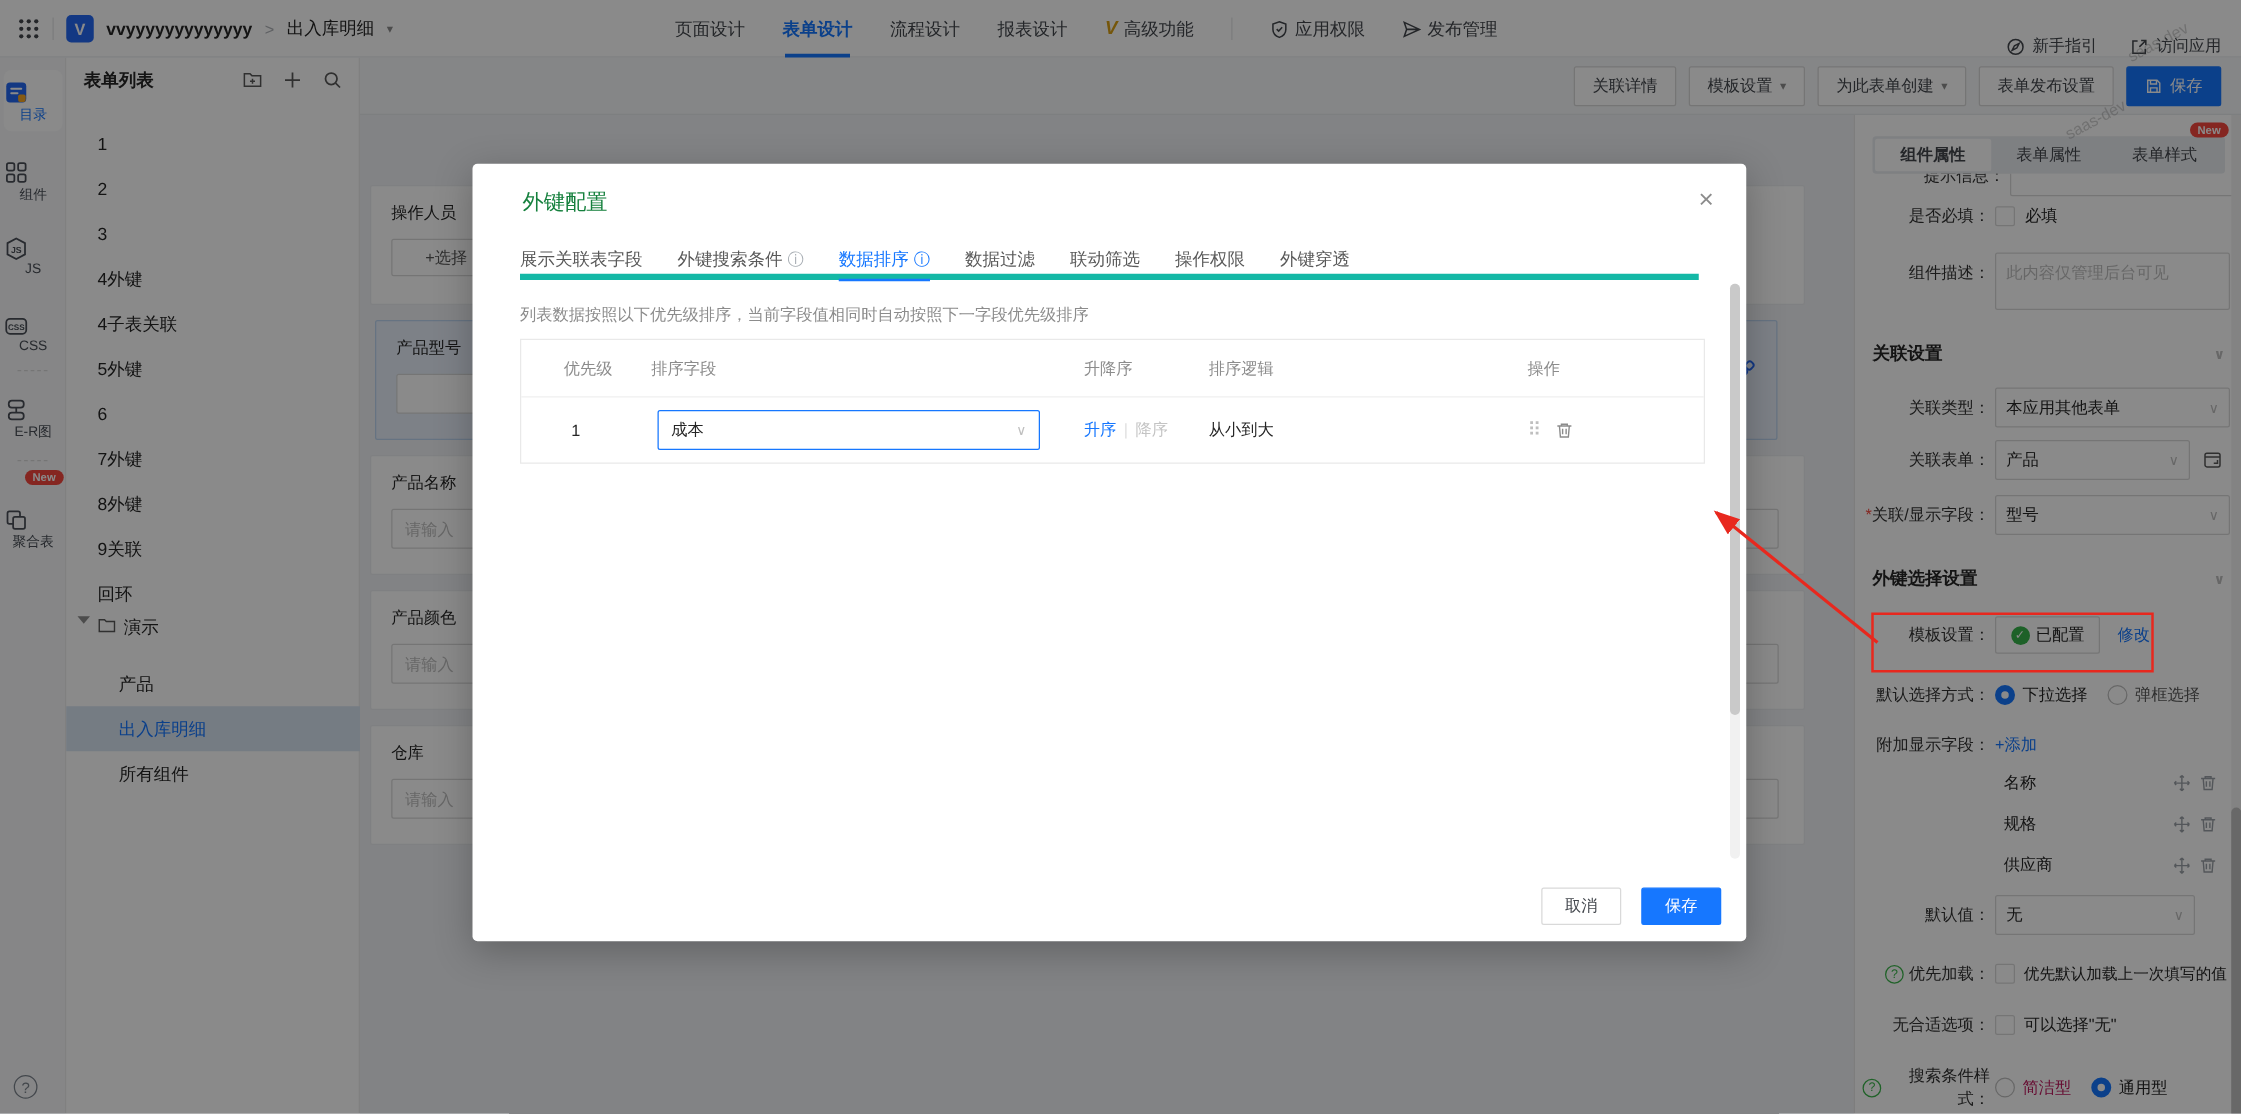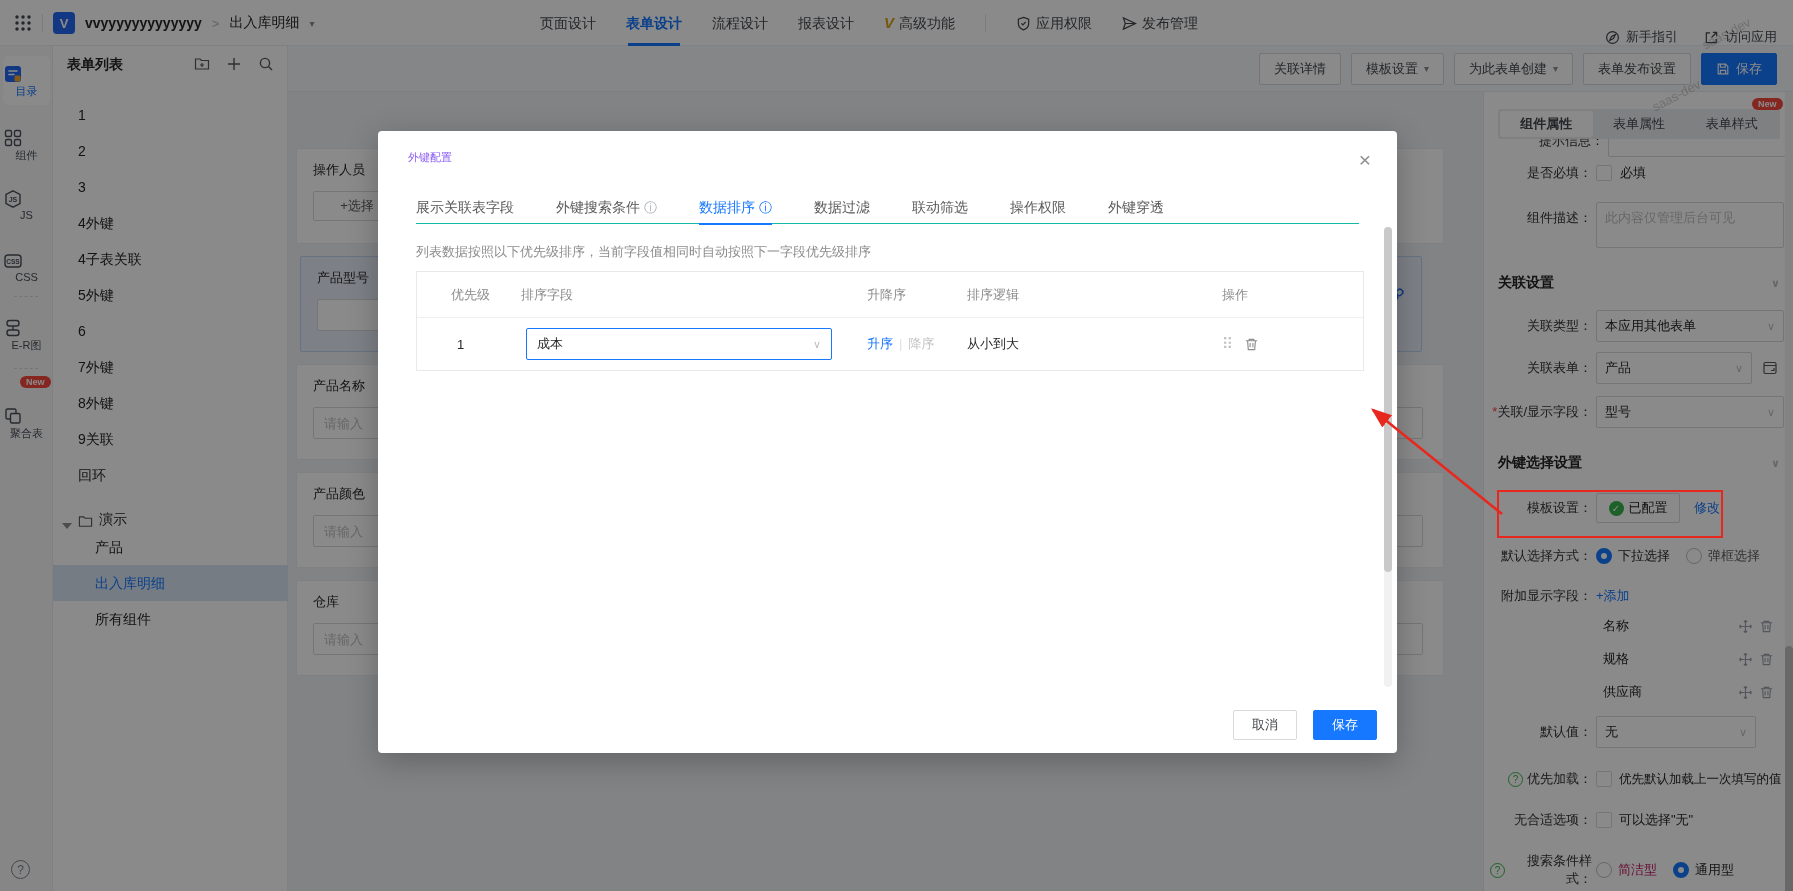--- a/index.html
+++ b/index.html
@@ -36,21 +36,21 @@
 .new-badge{position:absolute;background:#f5473d;color:#fff;font-size:9px;font-weight:bold;border-radius:8px;padding:1px 6px}
 #help-circle{position:absolute;left:11px;top:814px;width:19px;height:19px;border:1.5px solid #7d8априд}
 #help-circle{border:1.5px solid #7d848d;border-radius:50%;color:#7d848d;font-size:12px;display:flex;align-items:center;justify-content:center}
 
 #sidebar{position:absolute;left:53px;top:46px;width:235px;height:845px;background:#fff;border-right:1px solid #ececec}
 #sidebar-header{position:absolute;left:0;top:10px;width:235px;height:36px;display:flex;align-items:flex-start;padding:0 14px}
 #sidebar-title{font-size:14px;font-weight:bold;flex:1}
 .sb-hicon{width:16px;height:16px;color:#595959;margin-left:16px;cursor:pointer}
 #form-list{position:absolute;left:0;top:51px;width:235px}
 .sb-item{height:36px;line-height:36px;padding-left:25px;font-size:14px;color:#262626;cursor:pointer;white-space:nowrap}
-.sb-folder{height:36px;display:flex;align-items:flex-end;gap:6px;padding-left:9px;font-size:14px;cursor:pointer}
+.sb-folder{height:36px;display:flex;align-items:flex-start;gap:6px;padding-left:9px;font-size:14px;cursor:pointer}
 .sb-child{height:36px;line-height:36px;padding-left:42px;font-size:14px;cursor:pointer}
 .sb-child.selected{background:#d9e5f3;color:#1677ff}
 .tri-down{width:0;height:0;border-left:5px solid transparent;border-right:5px solid transparent;border-top:6px solid #8c8c8c}
 
 #canvas{position:absolute;left:288px;top:92px;width:1195px;height:799px;background:#f0f2f5;overflow:hidden}
 .card{position:absolute;left:8px;width:1148px;height:96px;background:#fff;border:1px solid #ebedf0;border-radius:2px;padding:12px 16px}
 .card .flabel{font-size:13px;color:#262626;margin-bottom:12px}
 .finput{width:1110px;height:32px;border:1px solid #d9d9d9;border-radius:2px;background:#fff;font-size:13px;padding:0 10px;color:#262626}
 .finput::placeholder{color:#bfbfbf}
 .card.selected{background:#e7effa;border-color:#bcd4f0;left:12px;width:1122px}
@@ -74,23 +74,23 @@
 .qic{width:15px;height:15px;border:1px solid #3ab54a;border-radius:50%;color:#3ab54a;font-size:10px;display:inline-flex;align-items:center;justify-content:center;margin-right:4px;flex-shrink:0}
 .blue-link{color:#1677ff;cursor:pointer}
 .gcheck{width:15px;height:15px;border-radius:50%;background:#36b34a;color:#fff;font-size:10px;display:inline-flex;align-items:center;justify-content:center}
 .mini-ic{width:15px;height:15px;color:#9aa0a6;cursor:pointer}
 textarea.pta{width:188px;height:46px;border:1px solid #d9d9d9;border-radius:2px;resize:none;font-size:13px;padding:6px 8px;font-family:inherit;color:#262626}
 textarea.pta::placeholder{color:#bfbfbf}
 .clip{position:absolute;overflow:hidden}
 
 #overlay{position:absolute;inset:0;background:rgba(0,0,0,0.46);z-index:10}
 #modal{position:absolute;left:378px;top:131px;width:1019px;height:622px;background:#fff;border-radius:4px;box-shadow:0 8px 30px rgba(0,0,0,.25);z-index:20}
-#modal-title{position:absolute;left:30px;top:19px;font-size:11px;font-weight:500;color:#8b5cf6}
+#modal-title{position:absolute;left:40px;top:19px;font-size:17px;font-weight:500;color:#15803d}
 #modal-close{position:absolute;right:26px;top:17px;font-size:21px;color:#8c8c8c;cursor:pointer}
-#modal-tabs{position:absolute;left:38px;top:60px;width:943px;height:33px;border-bottom:1px solid #14b8a6;display:flex;gap:42px;font-size:14px;color:#595959}
+#modal-tabs{position:absolute;left:38px;top:60px;width:943px;height:33px;border-bottom:5px solid #14b8a6;display:flex;gap:28px;font-size:14px;color:#595959}
 .mtab{display:flex;align-items:center;gap:4px;height:33px;cursor:pointer;position:relative}
 .mtab.active{color:#1677ff}
 .mtab.active::after{content:"";position:absolute;left:0;right:0;bottom:-1px;height:2px;background:#1677ff}
 .info-ic{font-size:13px;color:#a7adb3}
 .mtab.active .info-ic{color:#1677ff}
 #modal-desc{position:absolute;left:38px;top:112px;font-size:13px;color:#8c8c8c}
 #mtable{position:absolute;left:38px;top:140px;width:948px;border:1px solid #e9e9e9}
 .mt-head{display:flex;height:45px;align-items:center;color:#8c8c8c;font-size:13px}
 .mt-row{display:flex;height:53px;align-items:center;border-top:1px solid #efefef;font-size:13px}
 .c1{width:104px;padding-left:34px}

